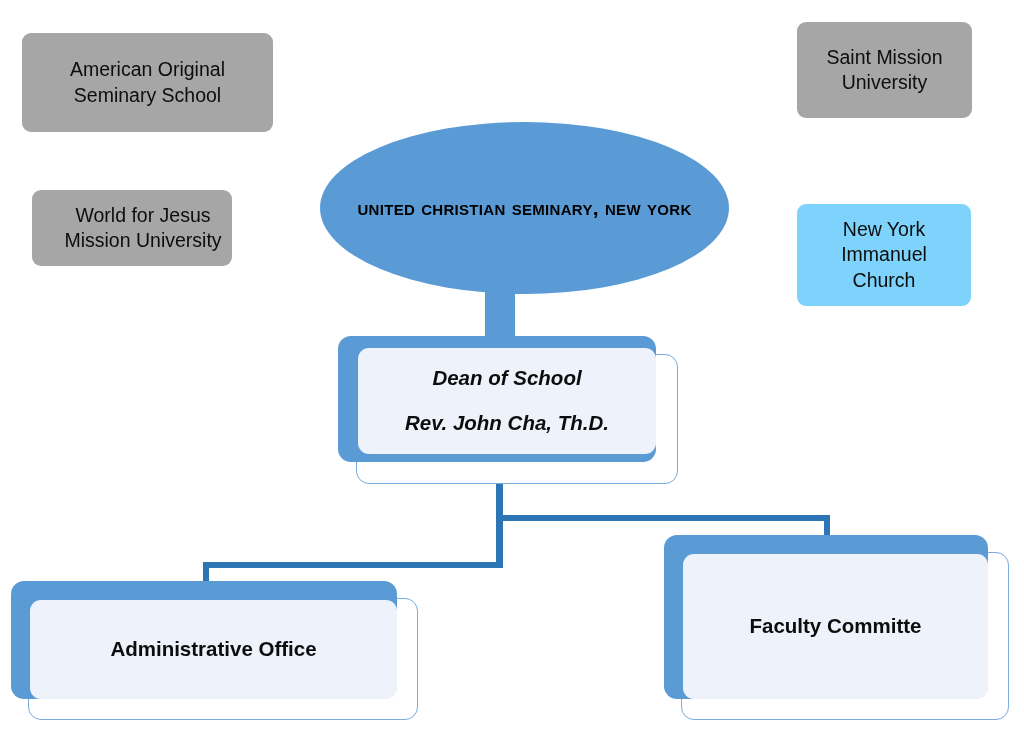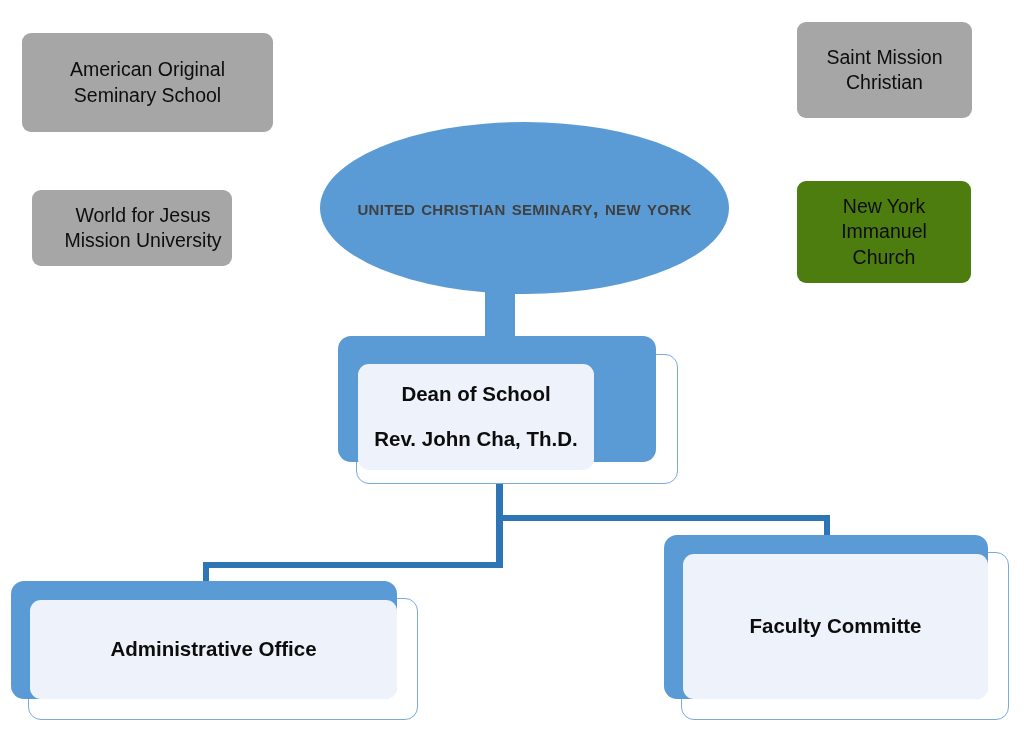--- a/index.html
+++ b/index.html
@@ -29,36 +29,36 @@
     align-items: center;
     justify-content: center;
     text-align: center;
     color: #0d0d0d;
     font-size: 19.5px;
     line-height: 1.30;
     padding: 4px 10px;
     white-space: pre-line;
   }
   .affiliate-box.gray  { background: #a6a6a6; }
-  .affiliate-box.blue  { background: #4d7c0f; }
+  .affiliate-box.blue  { background: #7dd3fc; margin-top: 23px; }
 
   
   .ellipse-node {
     position: absolute;
     box-sizing: border-box;
     background: #5b9bd5;
     border-radius: 50%;
     display: flex;
     align-items: center;
     justify-content: center;
     text-align: center;
   }
   .ellipse-label {
     font-weight: bold;
-    color: #404040;
+    color: #000000;
     font-size: 21px;
     line-height: 1.42;
     letter-spacing: 0.3px;
     font-variant: small-caps;
     text-transform: lowercase;
     padding: 0 34px;
   }
   
   .ellipse-stem {
     position: absolute;
@@ -115,21 +115,21 @@
 Seminary School</span>
   </div>
 
   <div class="affiliate-box gray" style="left:32px; top:190px; width:200px; height:76px;padding-left:32px;">
     <span>World for Jesus
 Mission University</span>
   </div>
 
   <div class="affiliate-box gray" style="left:797px; top:22px; width:175px; height:96px;">
     <span>Saint Mission
-Christian</span>
+University</span>
   </div>
 
   <div class="affiliate-box blue" style="left:797px; top:181px; width:174px; height:102px;">
     <span>New York
 Immanuel
 Church</span>
   </div>
 
   <div class="ellipse-stem" style="left:485px; top:268px; width:30px; height:76px;"></div>
 
@@ -144,21 +144,21 @@
 
   <div class="connector" style="left:824px; top:515px; width:6px; height:30px;"></div>
 
   <div class="connector" style="left:203px; top:562px; width:300px; height:6px;"></div>
 
   <div class="connector" style="left:203px; top:562px; width:6px; height:30px;"></div>
 
   <div class="layered-node" style="left:338px; top:336px; width:340px; height:148px;">
     <div class="ply-outline" style="left:18px; top:18px; width:322px; height:130px;"></div>
     <div class="ply-back" style="left:0px; top:0px; width:318px; height:126px;"></div>
-    <div class="ply-front" style="left:20px; top:28px; width:236px; height:106px;">
+    <div class="ply-front" style="left:20px; top:12px; width:298px; height:106px;font-style:italic;">
       <div class="node-line">Dean of School</div>
       <div class="node-line">Rev. John Cha, Th.D.</div>
     </div>
   </div>
 
   <div class="layered-node" style="left:11px; top:581px; width:407px; height:139px;">
     <div class="ply-outline" style="left:17px; top:17px; width:390px; height:122px;"></div>
     <div class="ply-back" style="left:0px; top:0px; width:386px; height:118px;"></div>
     <div class="ply-front" style="left:19px; top:19px; width:367px; height:99px;">
       <div class="node-line">Administrative Office</div>

